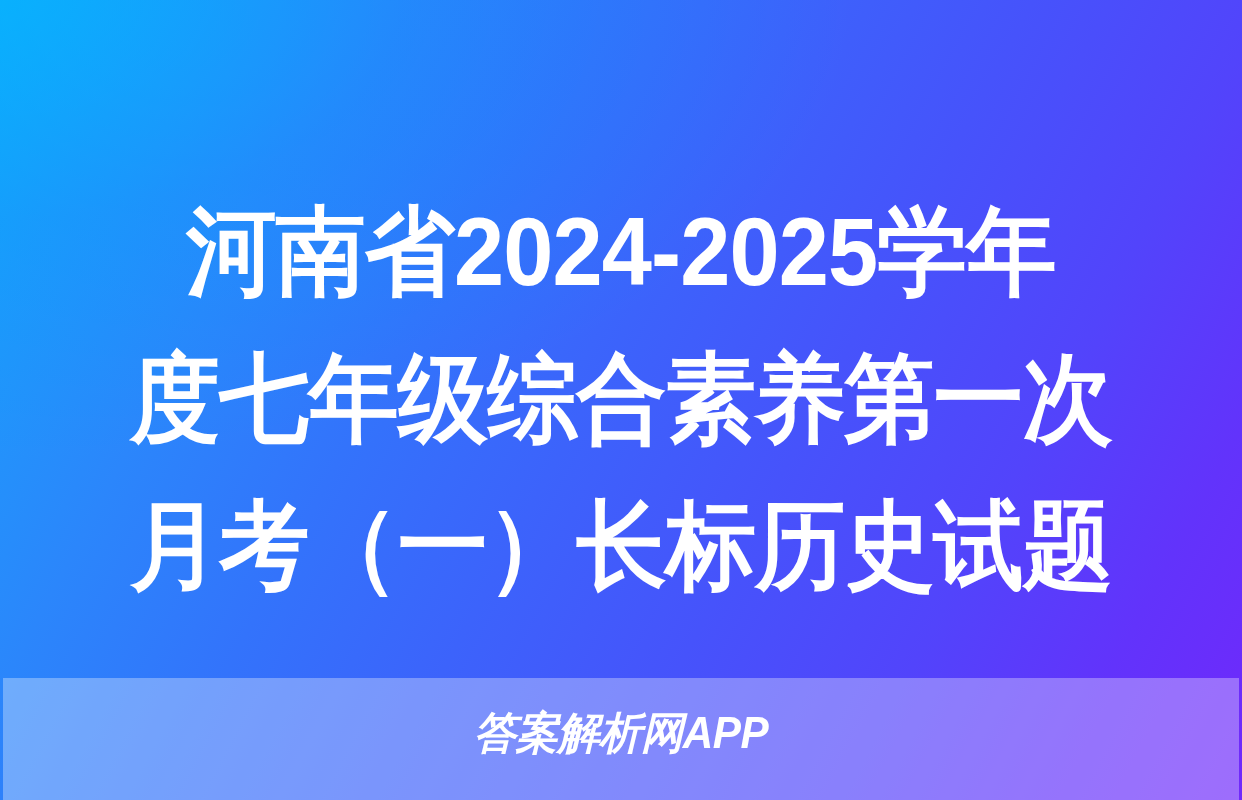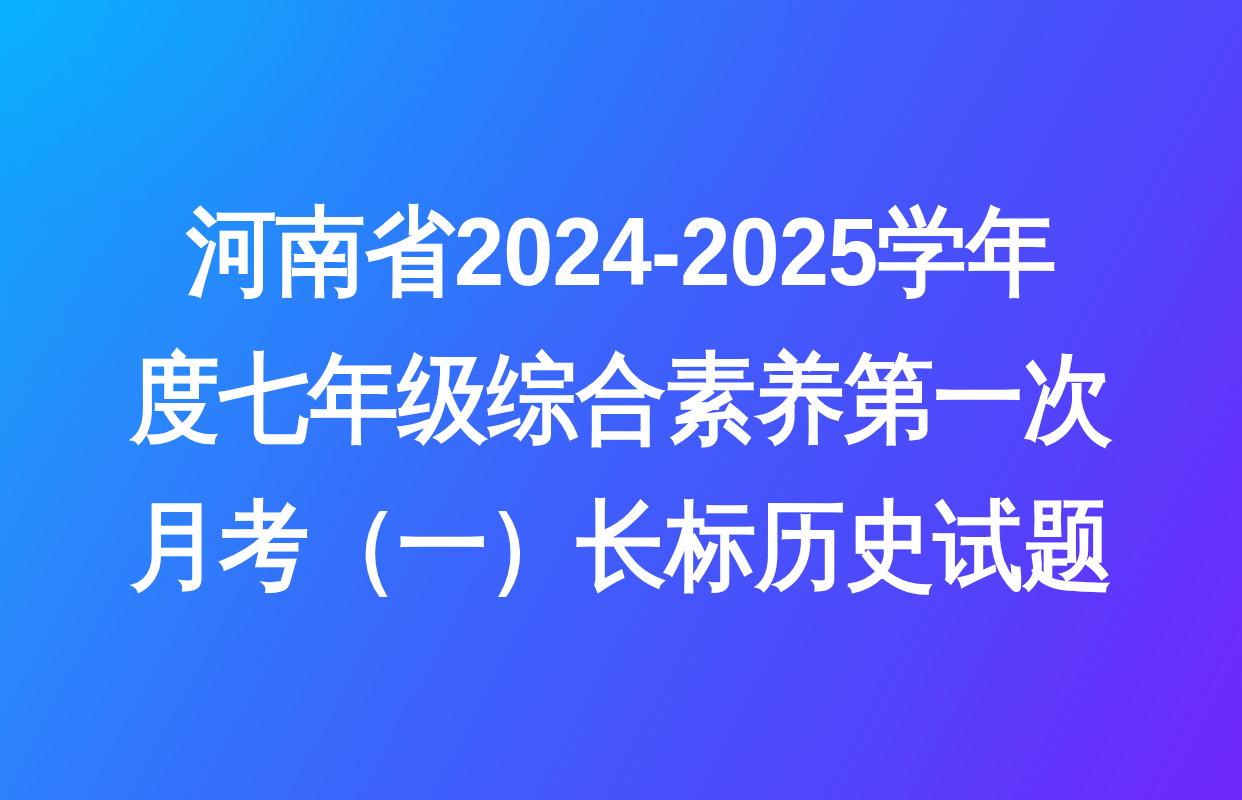--- a/index.html
+++ b/index.html
@@ -96,14 +96,17 @@
 <body>
 
 <div id="banner">
 
   <div id="title-block">
     <span class="title-line">河南省2024-2025学年</span>
     <span class="title-line">度七年级综合素养第一次</span>
     <span class="title-line">月考（一）长标历史试题</span>
   </div>
 
+  <div id="watermark-band">
+    <div id="watermark-text">答案解析网APP</div>
+  </div>
 
 </div>
 
 </body></html>

